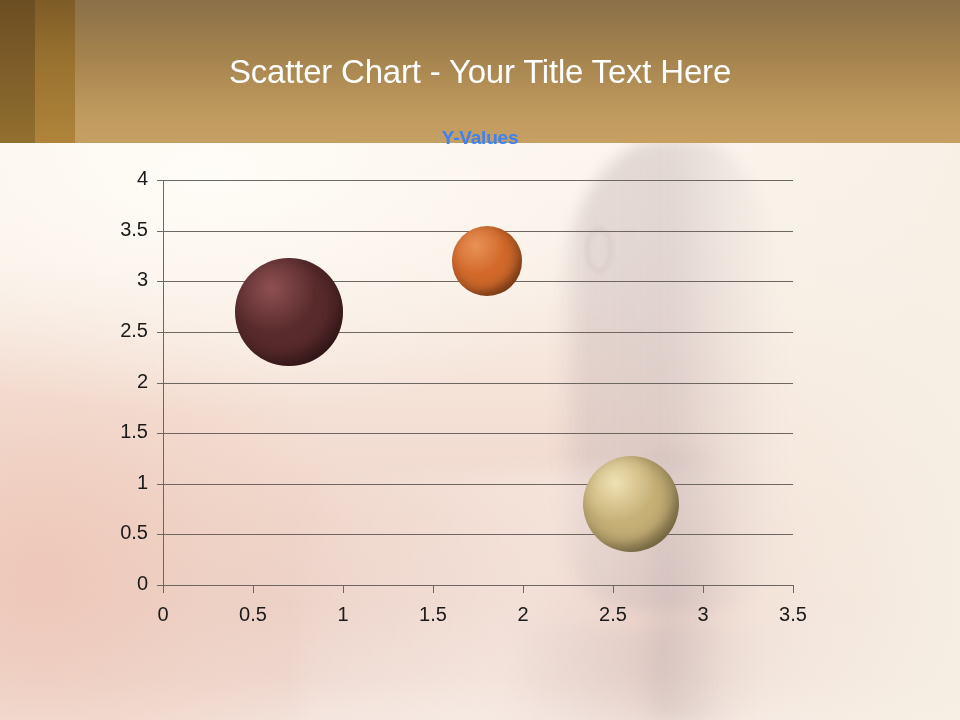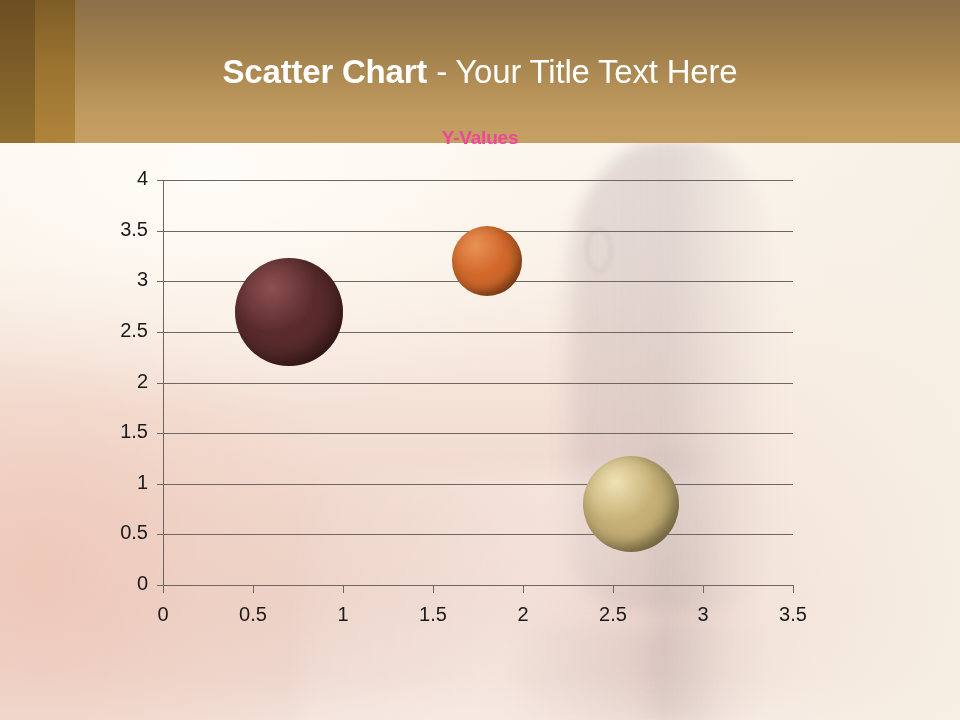--- a/index.html
+++ b/index.html
@@ -147,32 +147,32 @@
     position: absolute;
     left: 75px; top: 52px;
     width: 810px;
     text-align: center;
     font-size: 33px;
     line-height: 40px;
     color: #ffffff;
     letter-spacing: -0.2px;
     white-space: nowrap;
   }
-  .hdr-title .strong { font-weight: bold; }
+  .hdr-title .strong { font-weight: normal; }
   .hdr-title .light  { font-weight: normal; }
 
   
   .chart-subtitle {
     position: absolute;
     left: 0; top: 127px;
     width: 960px;
     text-align: center;
     font-size: 19px;
     font-weight: bold;
-    color: #ec4899;
+    color: #3b82f6;
     letter-spacing: -0.2px;
   }
 
   .plot {
     position: absolute;
     left: 163px; top: 180px;
     width: 630px; height: 405px;
   }
   .gridline {
     position: absolute;

